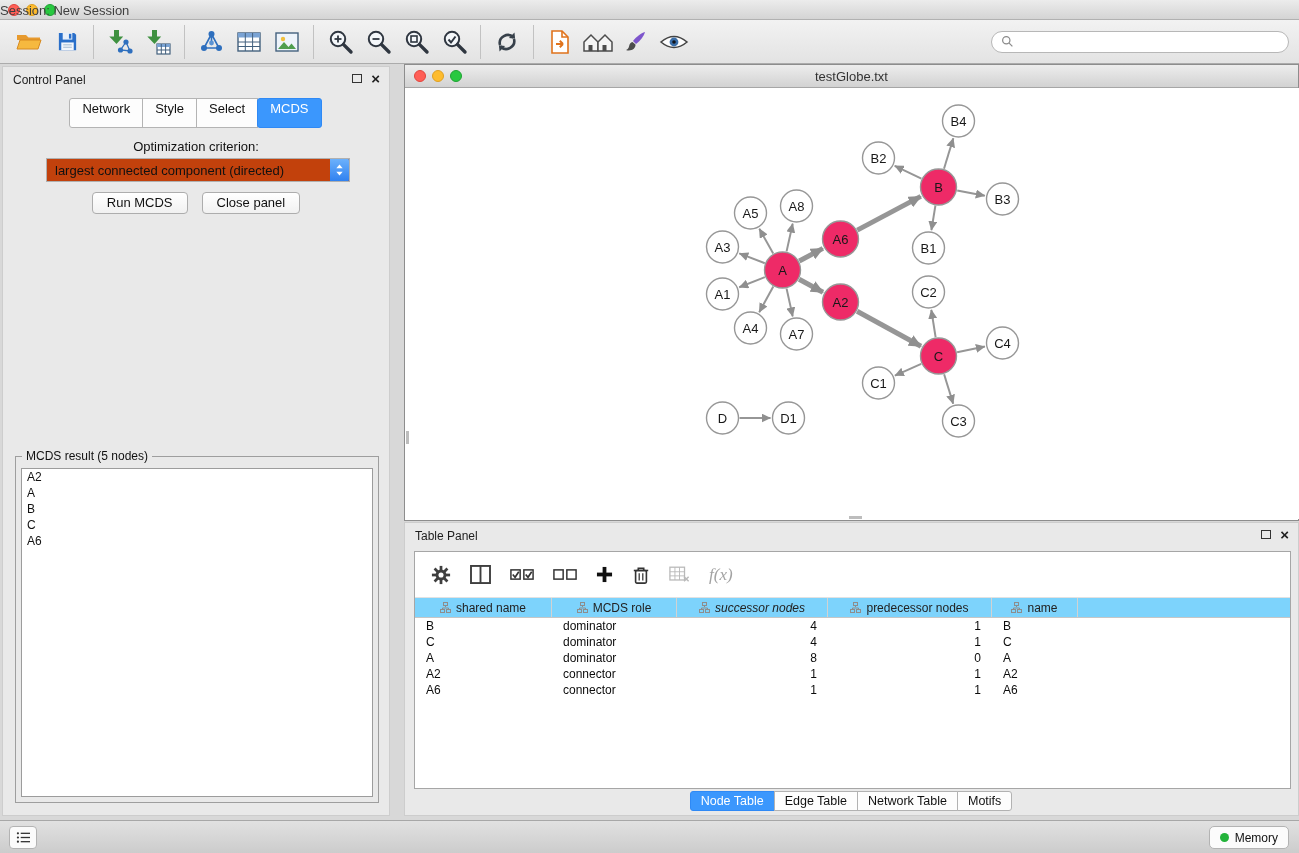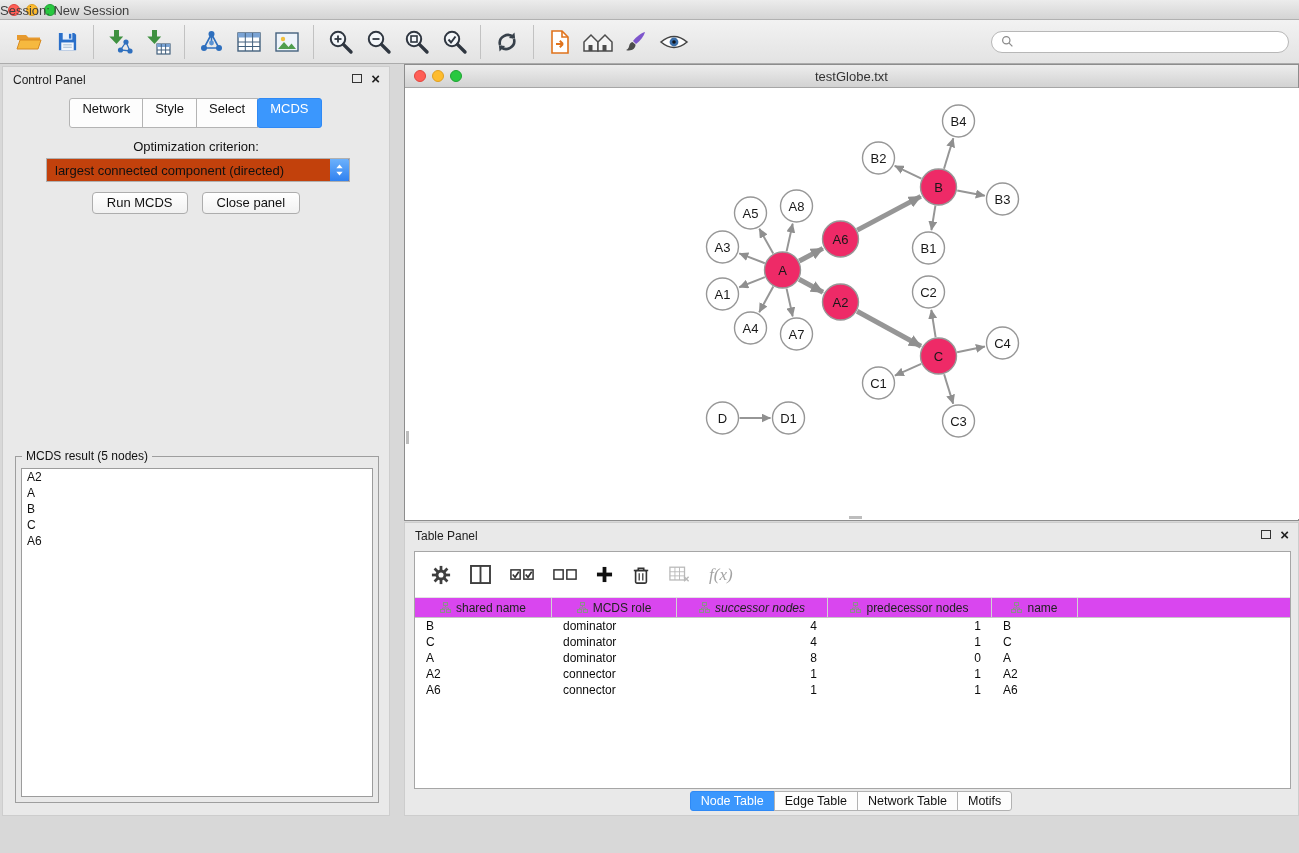--- a/index.html
+++ b/index.html
@@ -56,21 +56,21 @@
   .scroll-mark-h{position:absolute;left:443px;bottom:0;width:13px;height:3px;background:#bdbdbd;}
   .resize-grip{position:absolute;right:0;bottom:0;width:13px;height:13px;background:repeating-linear-gradient(135deg,transparent 0 3px,#b5b5b5 3px 4px);}
 
   
   .table-panel{position:absolute;left:404px;top:522px;width:895px;height:294px;background:#e9e9e9;border:1px solid #cdcdcd;}
   .tp-body{position:absolute;left:9px;top:28px;width:877px;height:238px;background:#fff;border:1px solid #a6a6a6;}
   .tp-toolbar{position:absolute;left:0;right:0;top:0;height:46px;display:flex;align-items:center;gap:19px;padding:0 16px;border-bottom:1px solid #e2e2e2;}
   .tp-tool{display:flex;align-items:center;justify-content:center;}
   .fx-label{font-family:"Liberation Serif",serif;font-style:italic;font-size:17px;color:#a3a3a3;}
   .tp-table{position:absolute;left:0;right:0;top:46px;bottom:0;overflow:hidden;}
-  .thead{display:flex;height:20px;background:#d946ef;border-bottom:1px solid #c6c6c6;}
+  .thead{display:flex;height:20px;background:#7dd3fc;border-bottom:1px solid #c6c6c6;}
   .th{position:relative;border-right:1px solid #d2d2d2;font-size:12px;color:#222;display:flex;align-items:center;justify-content:center;gap:5px;overflow:hidden;}
   .th-fill{border-right:none;}
   .tr{display:flex;height:16px;background:#fff;}
   .td{font-size:12px;color:#0c0c0c;padding:0 11px;line-height:16px;white-space:nowrap;overflow:hidden;}
   .tp-tabs{position:absolute;left:0;right:0;top:268px;display:flex;justify-content:center;}
   .tp-tab{font-size:12.5px;color:#111;background:#fdfdfd;border:1px solid #b2b2b2;padding:2px 10px;margin-left:-1px;height:20px;}
   .tp-tab:first-child{border-radius:3px 0 0 3px;}
   .tp-tab:last-child{border-radius:0 3px 3px 0;}
   .tp-tab.active{background:#3b97fd;color:#fff;border-color:#2f89f5;}
 
@@ -556,14 +556,30 @@
       </div>
     </div>
     <div class="tp-tabs" id="tp-tabs">
         <div class="tp-tab active">Node Table</div>
         <div class="tp-tab">Edge Table</div>
         <div class="tp-tab">Network Table</div>
         <div class="tp-tab">Motifs</div>
       </div>
   </div>
 
+  <div class="statusbar">
+    <div class="sb-left-btn">
+      <svg width="15" height="13" viewBox="0 0 16 14">
+        <circle cx="2" cy="2.5" r="1.2" fill="#333"></circle>
+        <line x1="5" y1="2.5" x2="15" y2="2.5" stroke="#333" stroke-width="1.4"></line>
+        <circle cx="2" cy="7" r="1.2" fill="#333"></circle>
+        <line x1="5" y1="7" x2="15" y2="7" stroke="#333" stroke-width="1.4"></line>
+        <circle cx="2" cy="11.5" r="1.2" fill="#333"></circle>
+        <line x1="5" y1="11.5" x2="15" y2="11.5" stroke="#333" stroke-width="1.4"></line>
+      </svg>
+    </div>
+    <div class="memory-btn">
+      <span class="mem-dot"></span>
+      <span>Memory</span>
+    </div>
+  </div>
 
 </div>
 
 </body></html>

